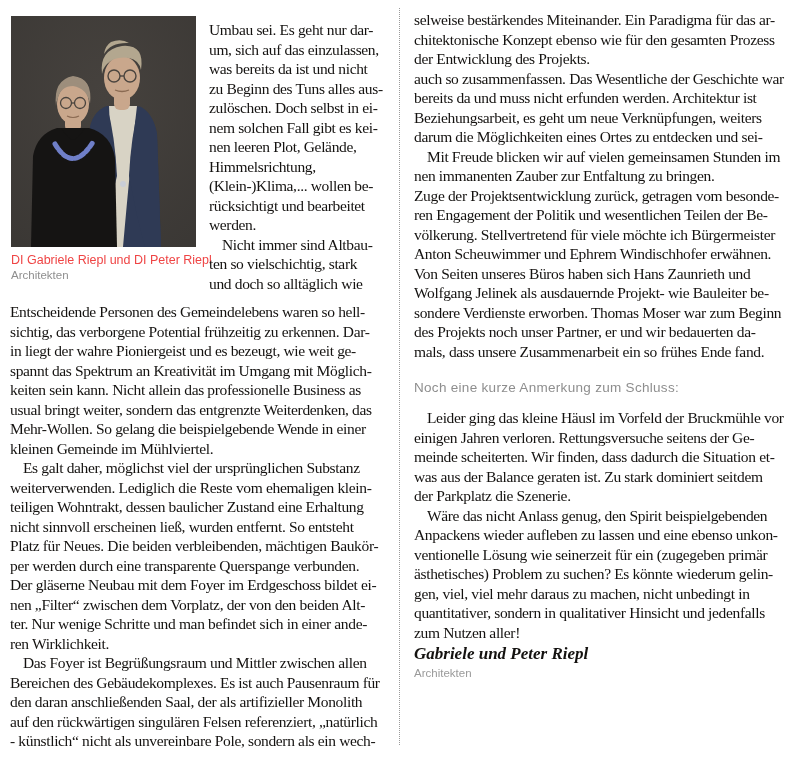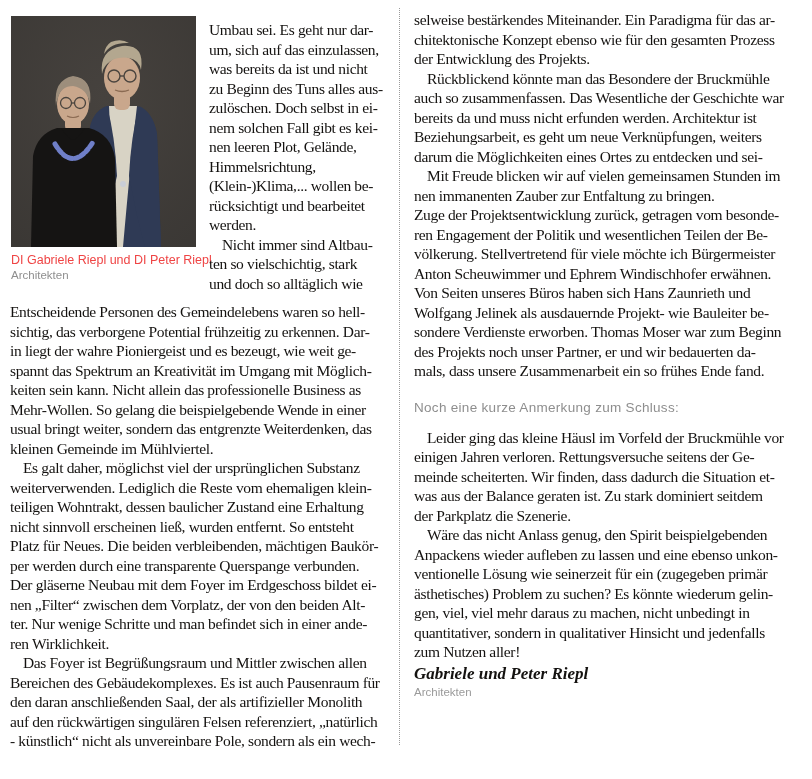--- a/index.html
+++ b/index.html
@@ -177,22 +177,22 @@
       <div class="line">und doch so alltäglich wie</div>
     </div>
 
   <div class="bodytext col-left-full">
 
   <div class="line">Entscheidende Personen des Gemeindelebens waren so hell-</div>
       <div class="line">sichtig, das verborgene Potential frühzeitig zu erkennen. Dar-</div>
       <div class="line">in liegt der wahre Pioniergeist und es bezeugt, wie weit ge-</div>
       <div class="line">spannt das Spektrum an Kreativität im Umgang mit Möglich-</div>
       <div class="line">keiten sein kann. Nicht allein das professionelle Business as</div>
+      <div class="line">usual bringt weiter, sondern das entgrenzte Weiterdenken, das</div>
       <div class="line">Mehr-Wollen. So gelang die beispielgebende Wende in einer</div>
-      <div class="line">usual bringt weiter, sondern das entgrenzte Weiterdenken, das</div>
       <div class="line">kleinen Gemeinde im Mühlviertel.</div>
       <div class="line indent">Es galt daher, möglichst viel der ursprünglichen Substanz</div>
       <div class="line">weiterverwenden. Lediglich die Reste vom ehemaligen klein-</div>
       <div class="line">teiligen Wohntrakt, dessen baulicher Zustand eine Erhaltung</div>
       <div class="line">nicht sinnvoll erscheinen ließ, wurden entfernt. So entsteht</div>
       <div class="line">Platz für Neues. Die beiden verbleibenden, mächtigen Baukör-</div>
       <div class="line">per werden durch eine transparente Querspange verbunden.</div>
       <div class="line">Der gläserne Neubau mit dem Foyer im Erdgeschoss bildet ei-</div>
       <div class="line">nen „Filter“ zwischen dem Vorplatz, der von den beiden Alt-</div>
       <div class="line">ter. Nur wenige Schritte und man befindet sich in einer ande-</div>
@@ -205,21 +205,20 @@
     </div>
 
   <div class="divider"></div>
 
   <div class="col-right">
     <div class="bodytext">
 
     <div class="line">selweise bestärkendes Miteinander. Ein Paradigma für das ar-</div>
         <div class="line">chitektonische Konzept ebenso wie für den gesamten Prozess</div>
         <div class="line">der Entwicklung des Projekts.</div>
-        <div class="line indent">Rückblickend könnte man das Besondere der Bruckmühle</div>
         <div class="line">auch so zusammenfassen. Das Wesentliche der Geschichte war</div>
         <div class="line">bereits da und muss nicht erfunden werden. Architektur ist</div>
         <div class="line">Beziehungsarbeit, es geht um neue Verknüpfungen, weiters</div>
         <div class="line">darum die Möglichkeiten eines Ortes zu entdecken und sei-</div>
         <div class="line indent">Mit Freude blicken wir auf vielen gemeinsamen Stunden im</div>
         <div class="line">nen immanenten Zauber zur Entfaltung zu bringen.</div>
         <div class="line">Zuge der Projektsentwicklung zurück, getragen vom besonde-</div>
         <div class="line">ren Engagement der Politik und wesentlichen Teilen der Be-</div>
         <div class="line">völkerung. Stellvertretend für viele möchte ich Bürgermeister</div>
         <div class="line">Anton Scheuwimmer und Ephrem Windischhofer erwähnen.</div>

